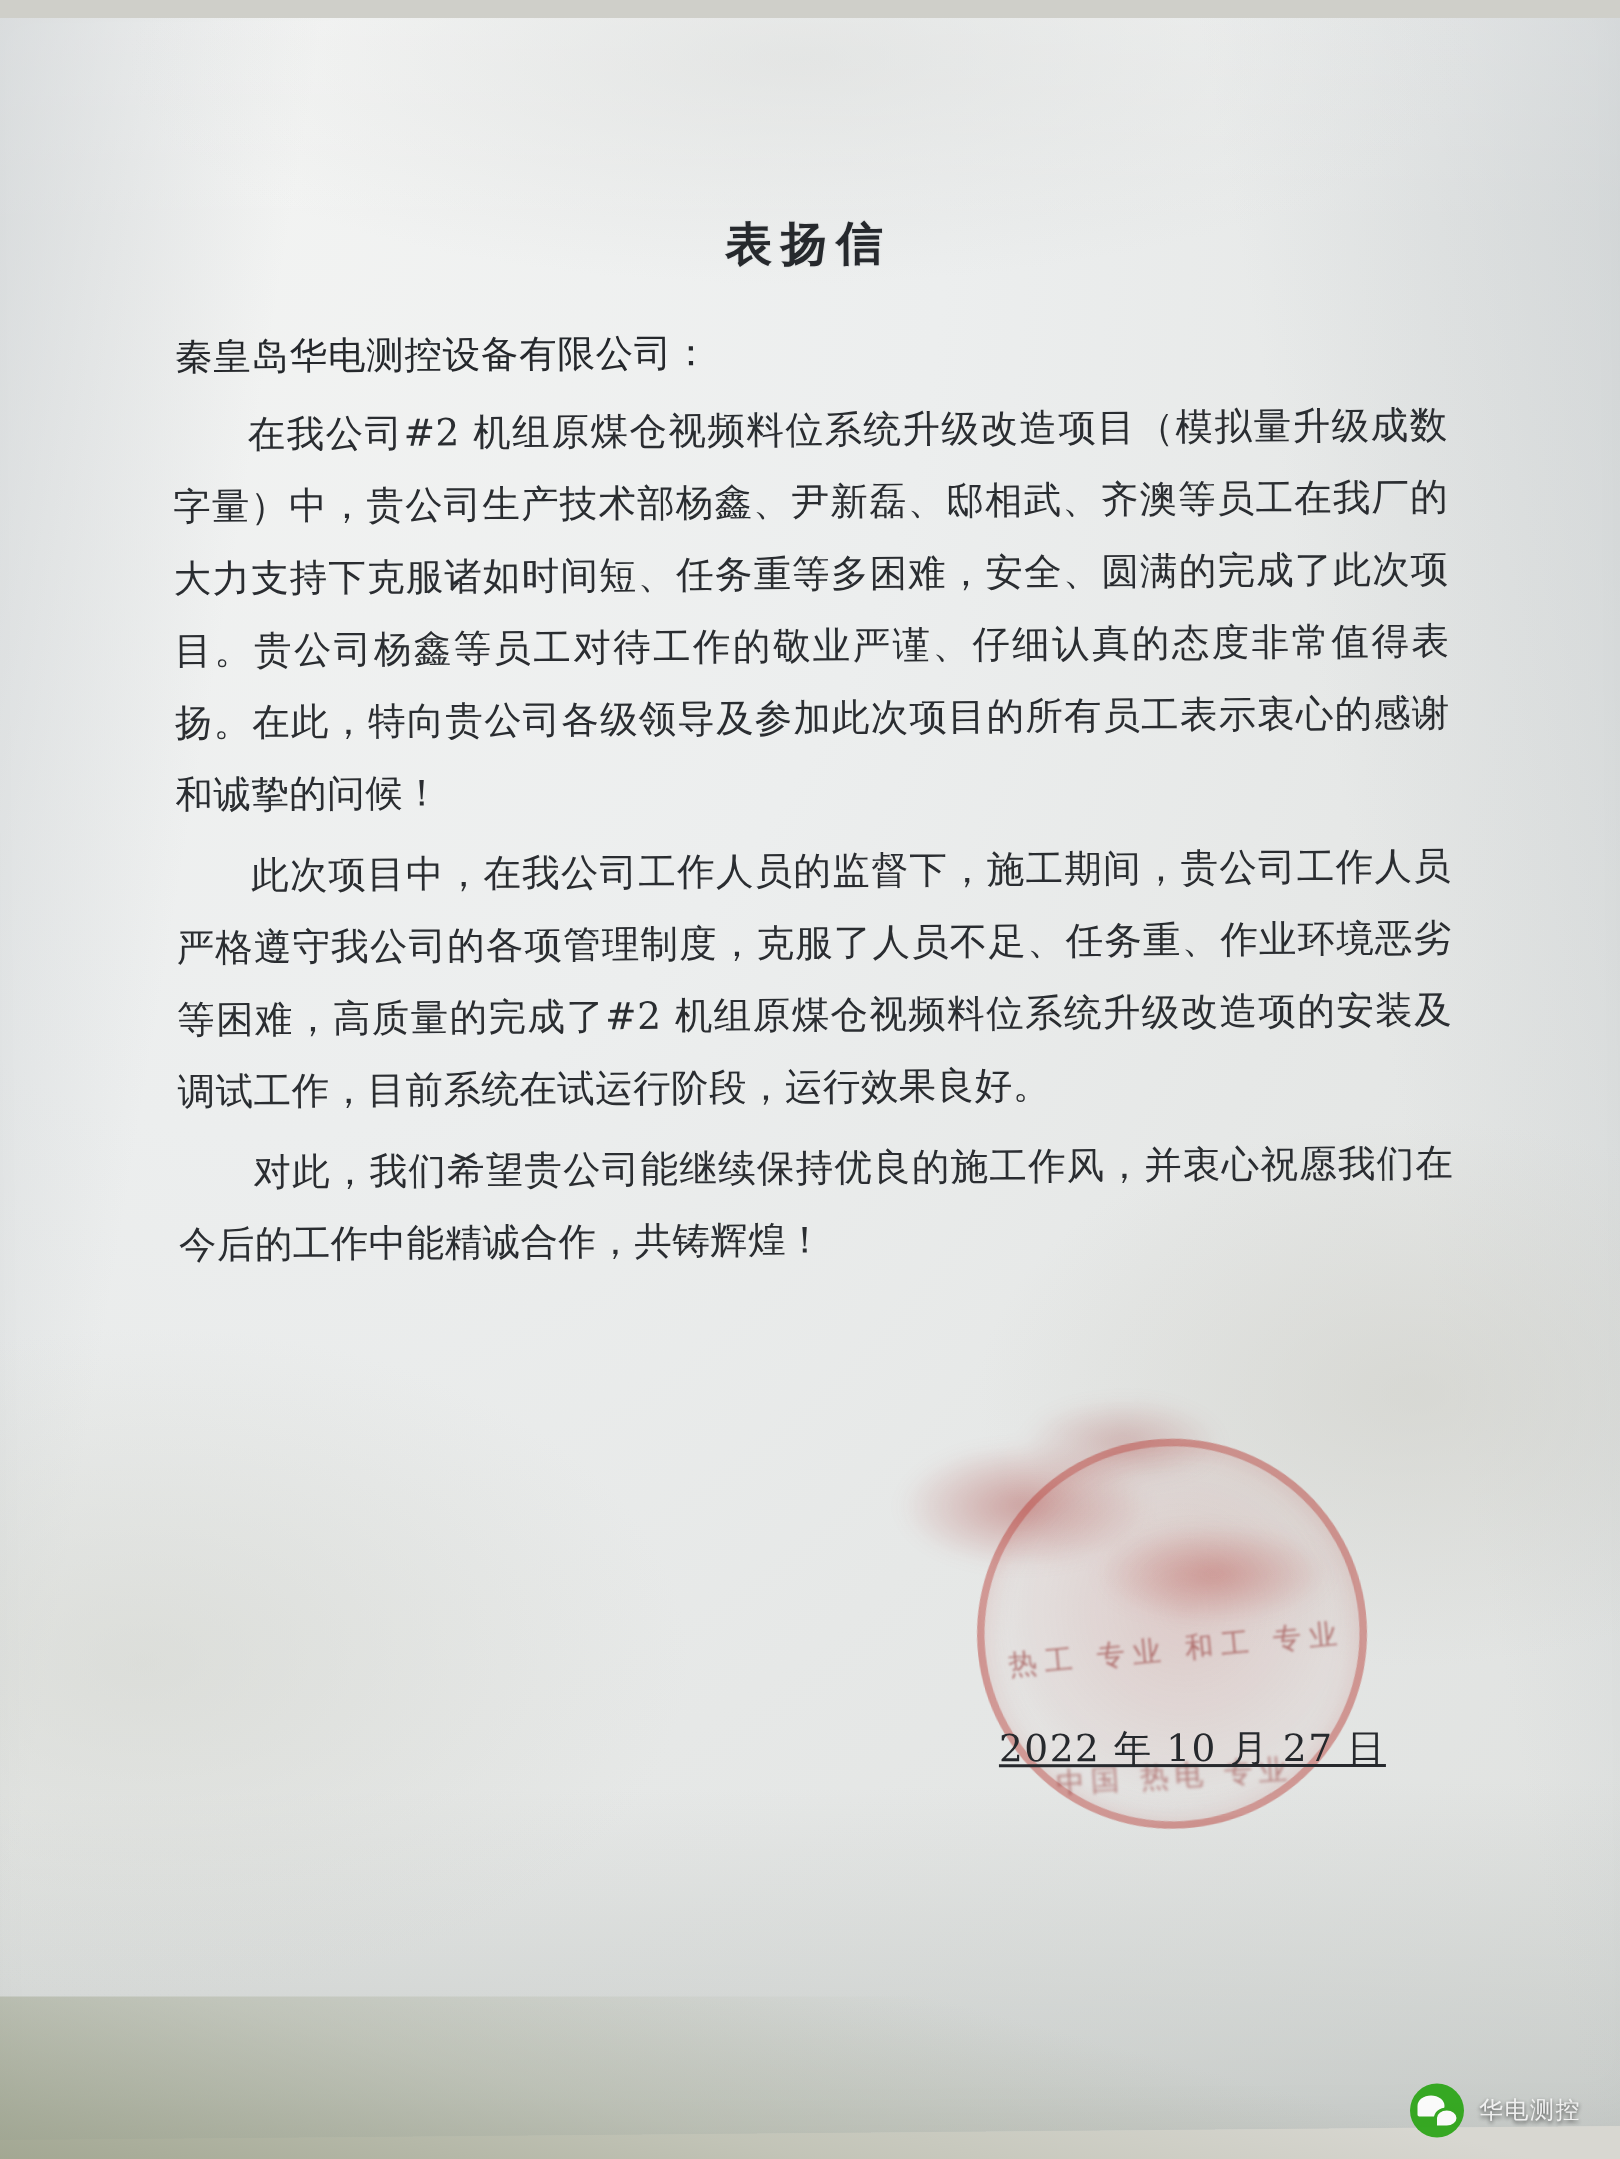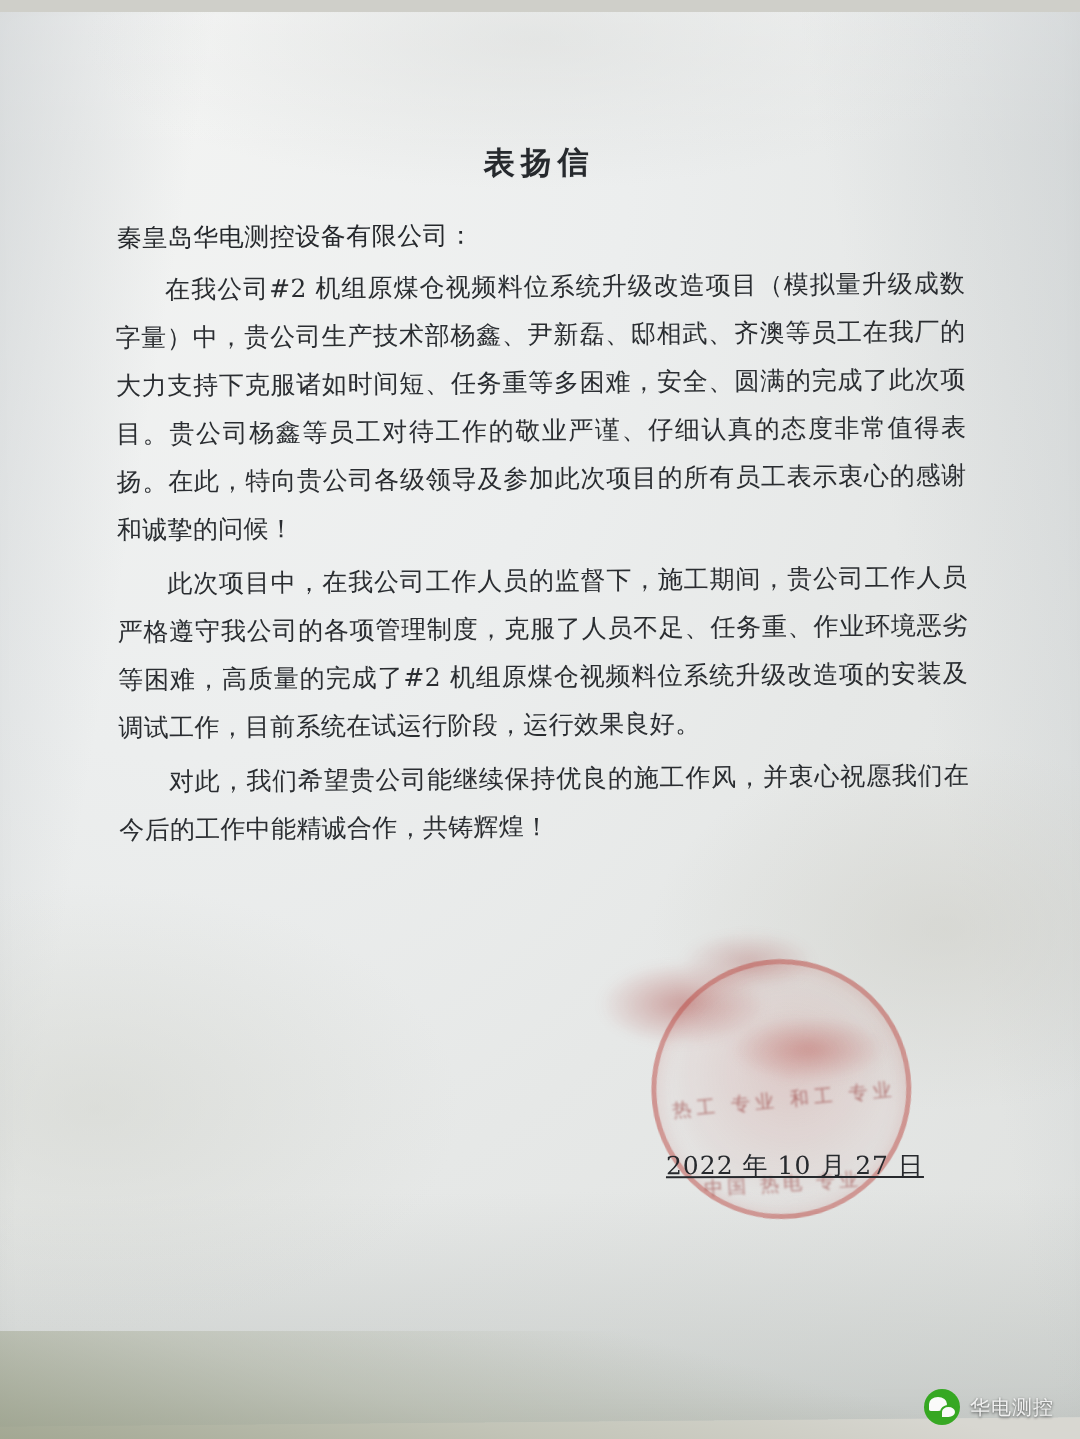--- a/index.html
+++ b/index.html
@@ -192,21 +192,21 @@
     left: 5px; top: 8px;
   }
   .wm-logo::after {
     width: 13px; height: 10px;
     left: 16px; top: 16px;
     border: 2px solid #2aa515;
     box-sizing: content-box;
   }
   .wm-text {
     font-family: "Liberation Sans", sans-serif;
-    font-size: 20px;
+    font-size: 16px;
     color: #f4f4f4;
     text-shadow: 0 1px 3px rgba(0,0,0,0.75);
     letter-spacing: 1px;
   }
 </style>
 </head>
 <body>
 
 <div class="photo">
   <div class="paper">

